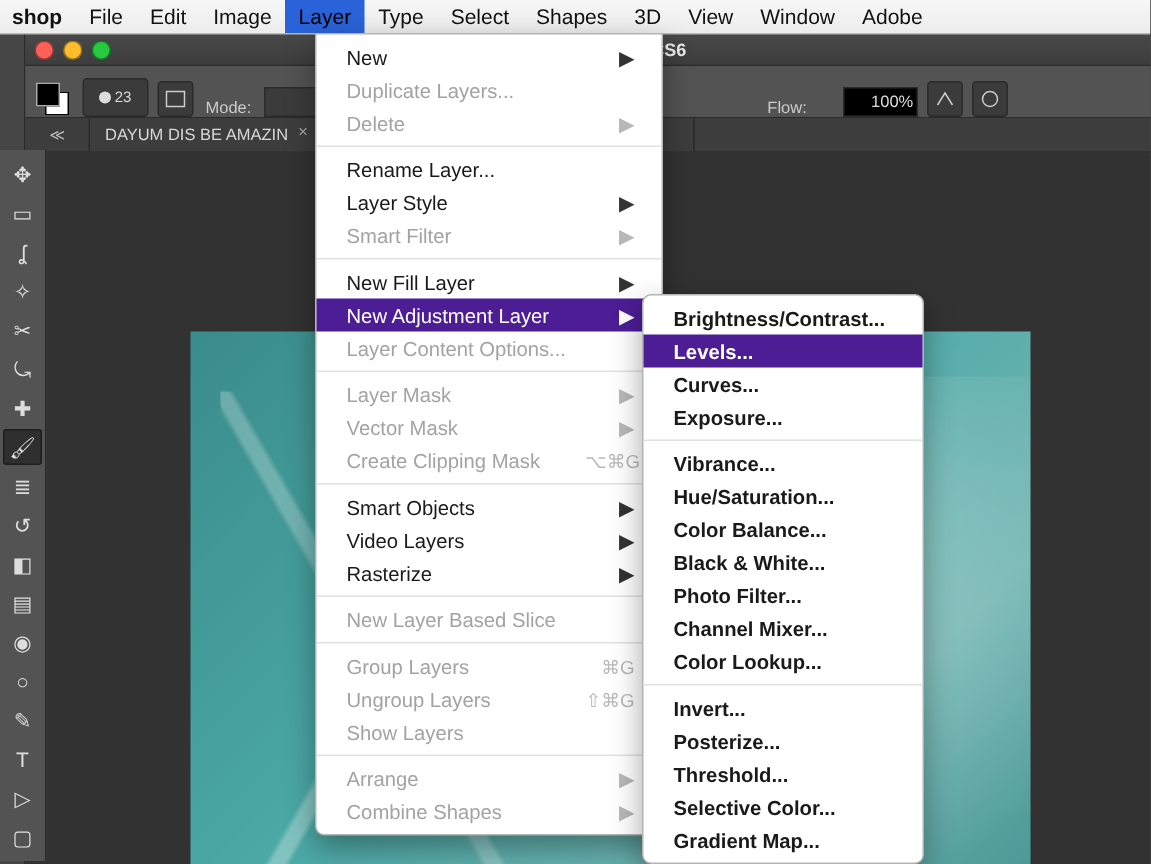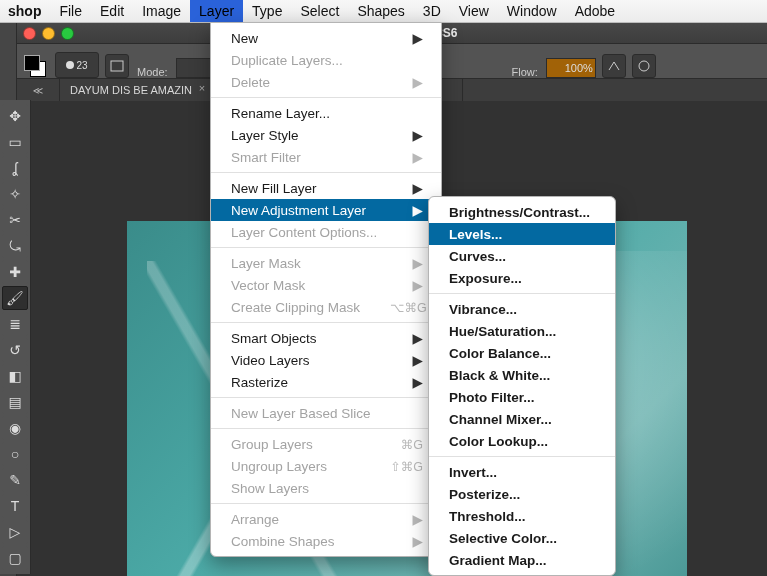--- a/index.html
+++ b/index.html
@@ -123,23 +123,23 @@
     display: flex; align-items: center; justify-content: center;
     color: #ccc; font-size: 12px;
   }
   .opts-label { margin: 0 2px; }
   .opts-field {
     background: #3b3b3b; border: 1px solid #2b2b2b;
     color: #ddd; font-size: 11px; height: 18px; width: 72px;
     padding: 0 4px;
   }
   .opts-select {
-    background: #a16207; border: 1px solid #2b2b2b;
+    background: #000000; border: 1px solid #2b2b2b;
     color: #ddd; font-size: 11px; height: 18px; width: 44px;
-    padding: 0 2px; text-align: right;
+    padding: 0 2px; text-align: right; margin-left: 16px;
   }
 
   
   .tab-bar {
     height: 22px;
     background: #3d3d3d;
     border-bottom: 1px solid #2b2b2b;
     display: flex;
     align-items: stretch;
   }
@@ -233,21 +233,21 @@
     display: flex;
     align-items: center;
     justify-content: space-between;
     padding: 2px 18px 2px 20px;
     height: 18px;
     white-space: nowrap;
   }
   .menu .mi.disabled { color: #a3a3a3; }
   .menu .mi.disabled .arrow, .menu .mi.disabled .short { color: #b8b8b8; }
   .menu .mi.highlight {
-    background: #0369a1;
+    background: #4c1d95;
     color: #fff;
   }
   .menu .mi .short {
     color: #666;
     font-size: 12.5px;
     margin-left: 30px;
   }
   .menu .mi .arrow {
     margin-left: 30px;
     color: #333;

